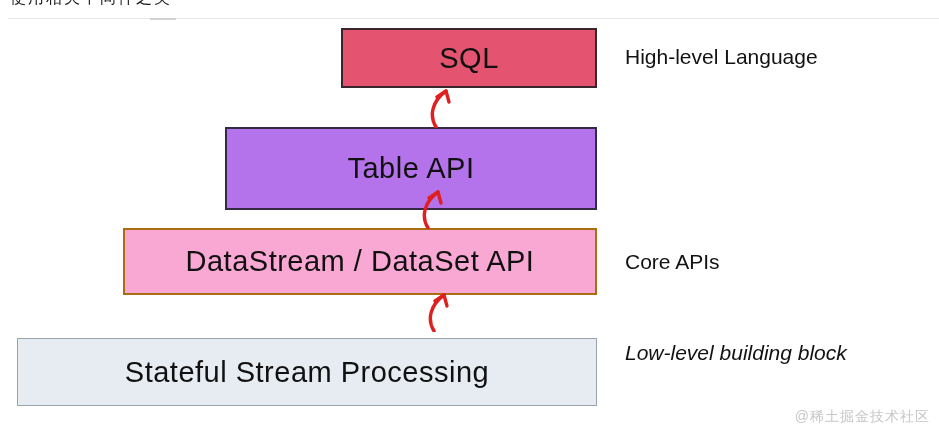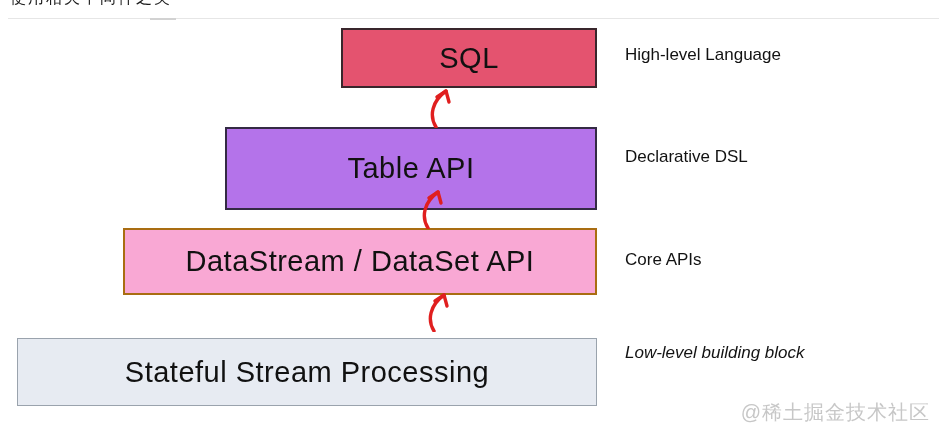--- a/index.html
+++ b/index.html
@@ -50,21 +50,21 @@
     letter-spacing: 0.5px;
   }
   .box-sql        { left: 341px; top: 28px;  width: 256px; height: 60px; }
   .box-table      { left: 225px; top: 127px; width: 372px; height: 83px; }
   .box-datastream { left: 123px; top: 228px; width: 474px; height: 67px; }
   .box-stateful   { left: 17px;  top: 330px; width: 580px; height: 68px; border-width: 1.5px; margin-top: 8px; }
   .annotation {
     position: absolute;
     left: 625px;
     color: #121212;
-    font-size: 17px;
+    font-size: 21px;
     white-space: nowrap;
   }
   .ann-sql        { top: 45px; }
   .ann-table      { top: 147px; }
   .ann-datastream { top: 250px; }
   .ann-stateful   { top: 338px; line-height: 30px; font-style: italic; }
   .arrow {
     position: absolute;
     width: 36px; height: 40px;
   }
@@ -74,21 +74,21 @@
   .arrow path, .arrow polyline {
     fill: none;
     stroke-width: 3.4;
     stroke-linecap: round;
     stroke-linejoin: round;
   }
   .watermark {
     position: absolute;
     right: 9px; bottom: 9px;
     color: #c7c7c7;
-    font-size: 20px;
+    font-size: 14px;
     letter-spacing: 1px;
   }
 </style>
 </head>
 <body>
 
 <div id="stage">
 
   <div class="cropped-top">
     <span>使用相关中间件之类</span>
@@ -108,23 +108,20 @@
     <span>DataStream / DataSet API</span>
   </div>
 
   <div class="layer-box box-stateful" style="background-color: rgb(231, 235, 242); border-color: rgb(154, 163, 173);">
     <span>Stateful Stream Processing</span>
   </div>
 
   <div class="annotation ann-sql">
     <span>High-level Language</span>
   </div>
-  <div class="annotation ann-table">
-    <span>Declarative DSL</span>
-  </div>
   <div class="annotation ann-datastream">
     <span>Core APIs</span>
   </div>
   <div class="annotation ann-stateful">
     <div>Low-level building block</div>
   </div>
 
   <svg class="arrow arrow-1" viewBox="0 0 36 40">
     <path d="M10,39 C3,28 6,13 20,3" stroke="#e01f1f"></path>
     <polyline points="11,9 20,3 23,14" stroke="#e01f1f"></polyline>

